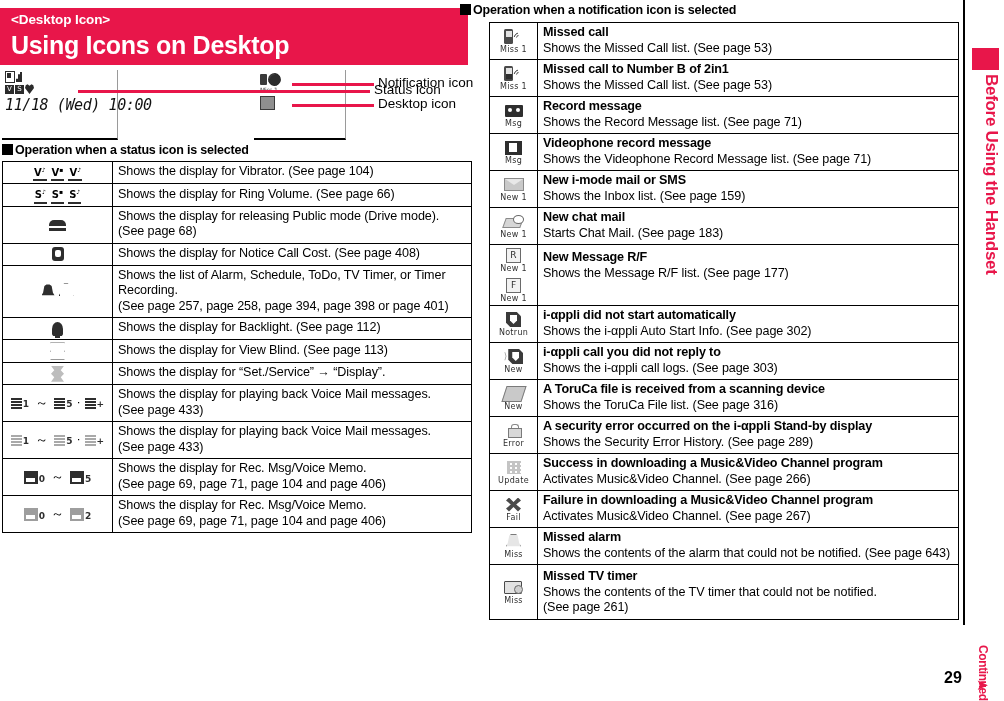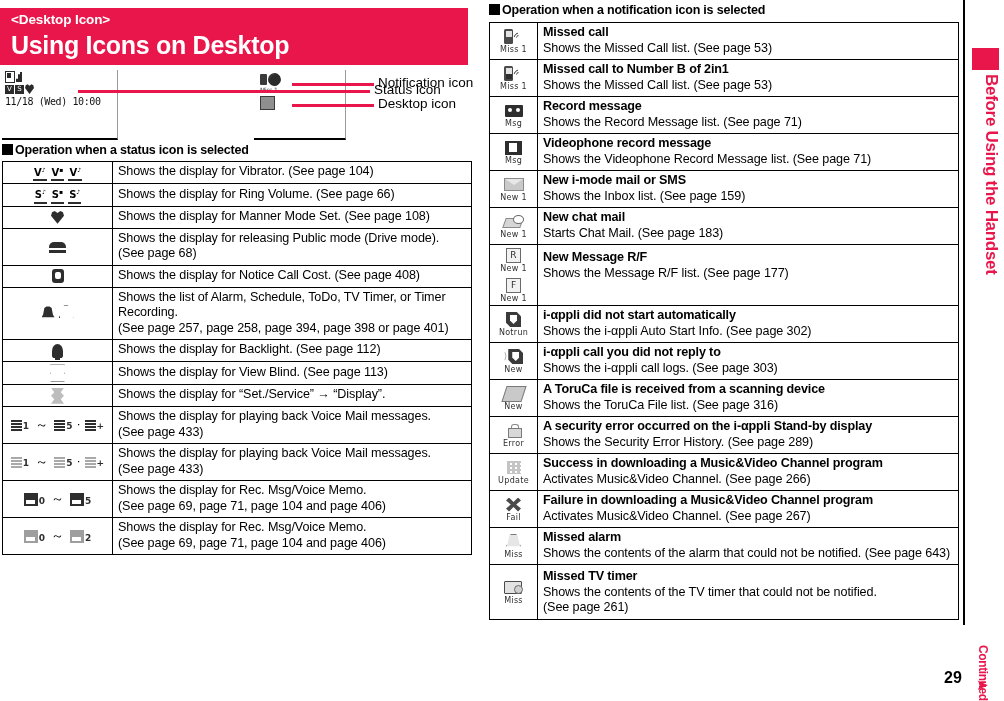--- a/index.html
+++ b/index.html
@@ -74,24 +74,25 @@
     position: absolute;
     left: 3px; top: 14px;
     display: flex;
     gap: 1px;
     align-items: center;
   }
   .clockline {
     position: absolute;
     left: 3px; top: 26px;
     font-family: "DejaVu Sans Mono", monospace;
-    font-size: 10px;
+    font-size: 15px;
     letter-spacing: -0.4px;
     color: #111;
     white-space: nowrap;
+    font-style: italic;
   }
   
   .glyph {
     display: inline-block;
     background: #2b2b2b;
     position: relative;
   }
   .g-batt { width: 8px; height: 10px; background:#fff; border:1.5px solid #2b2b2b; }
   .g-batt::after{content:""; position:absolute; left:1px; top:1px; width:4px; height:5px; background:#2b2b2b;}
   .g-ant { width: 10px; height: 11px; background: #2b2b2b; clip-path: polygon(0 70%,20% 70%,20% 30%,40% 30%,40% 10%,60% 10%,60% 100%,0 100%); }
@@ -137,21 +138,21 @@
   }
   .sec-heading .blk {
     display: inline-block;
     width: 11px;
     height: 11px;
     background: #000;
     vertical-align: -1px;
     margin-right: 2px;
   }
   #status-heading { left: 2px; top: 143px; }
-  #notif-heading  { left: 489px; top: 3px; }
+  #notif-heading  { left: 460px; top: 3px; }
 
   
   table.icon-table {
     position: absolute;
     border-collapse: collapse;
     table-layout: fixed;
     font-size: 12.6px;
     line-height: 15.5px;
   }
   table.icon-table td {
@@ -430,30 +431,20 @@
           <span class="vs">S<sup>♪</sup></span>
         </div>
       </td>
       <td>
         <span class="desc-line">Shows the display for Ring Volume. (See page 66)</span>
       </td>
     </tr>
     <tr>
       <td class="ic">
         <div class="iconset">
-            <span class="pic heart"></span>
-          </div>
-      </td>
-      <td>
-        <span class="desc-line">Shows the display for Manner Mode Set. (See page 108)</span>
-      </td>
-    </tr>
-    <tr>
-      <td class="ic">
-        <div class="iconset">
             <span class="pic car"></span>
           </div>
       </td>
       <td>
         <span class="desc-line">Shows the display for releasing Public mode (Drive mode).</span>
         <span class="desc-line">(See page 68)</span>
       </td>
     </tr>
     <tr>
       <td class="ic">

